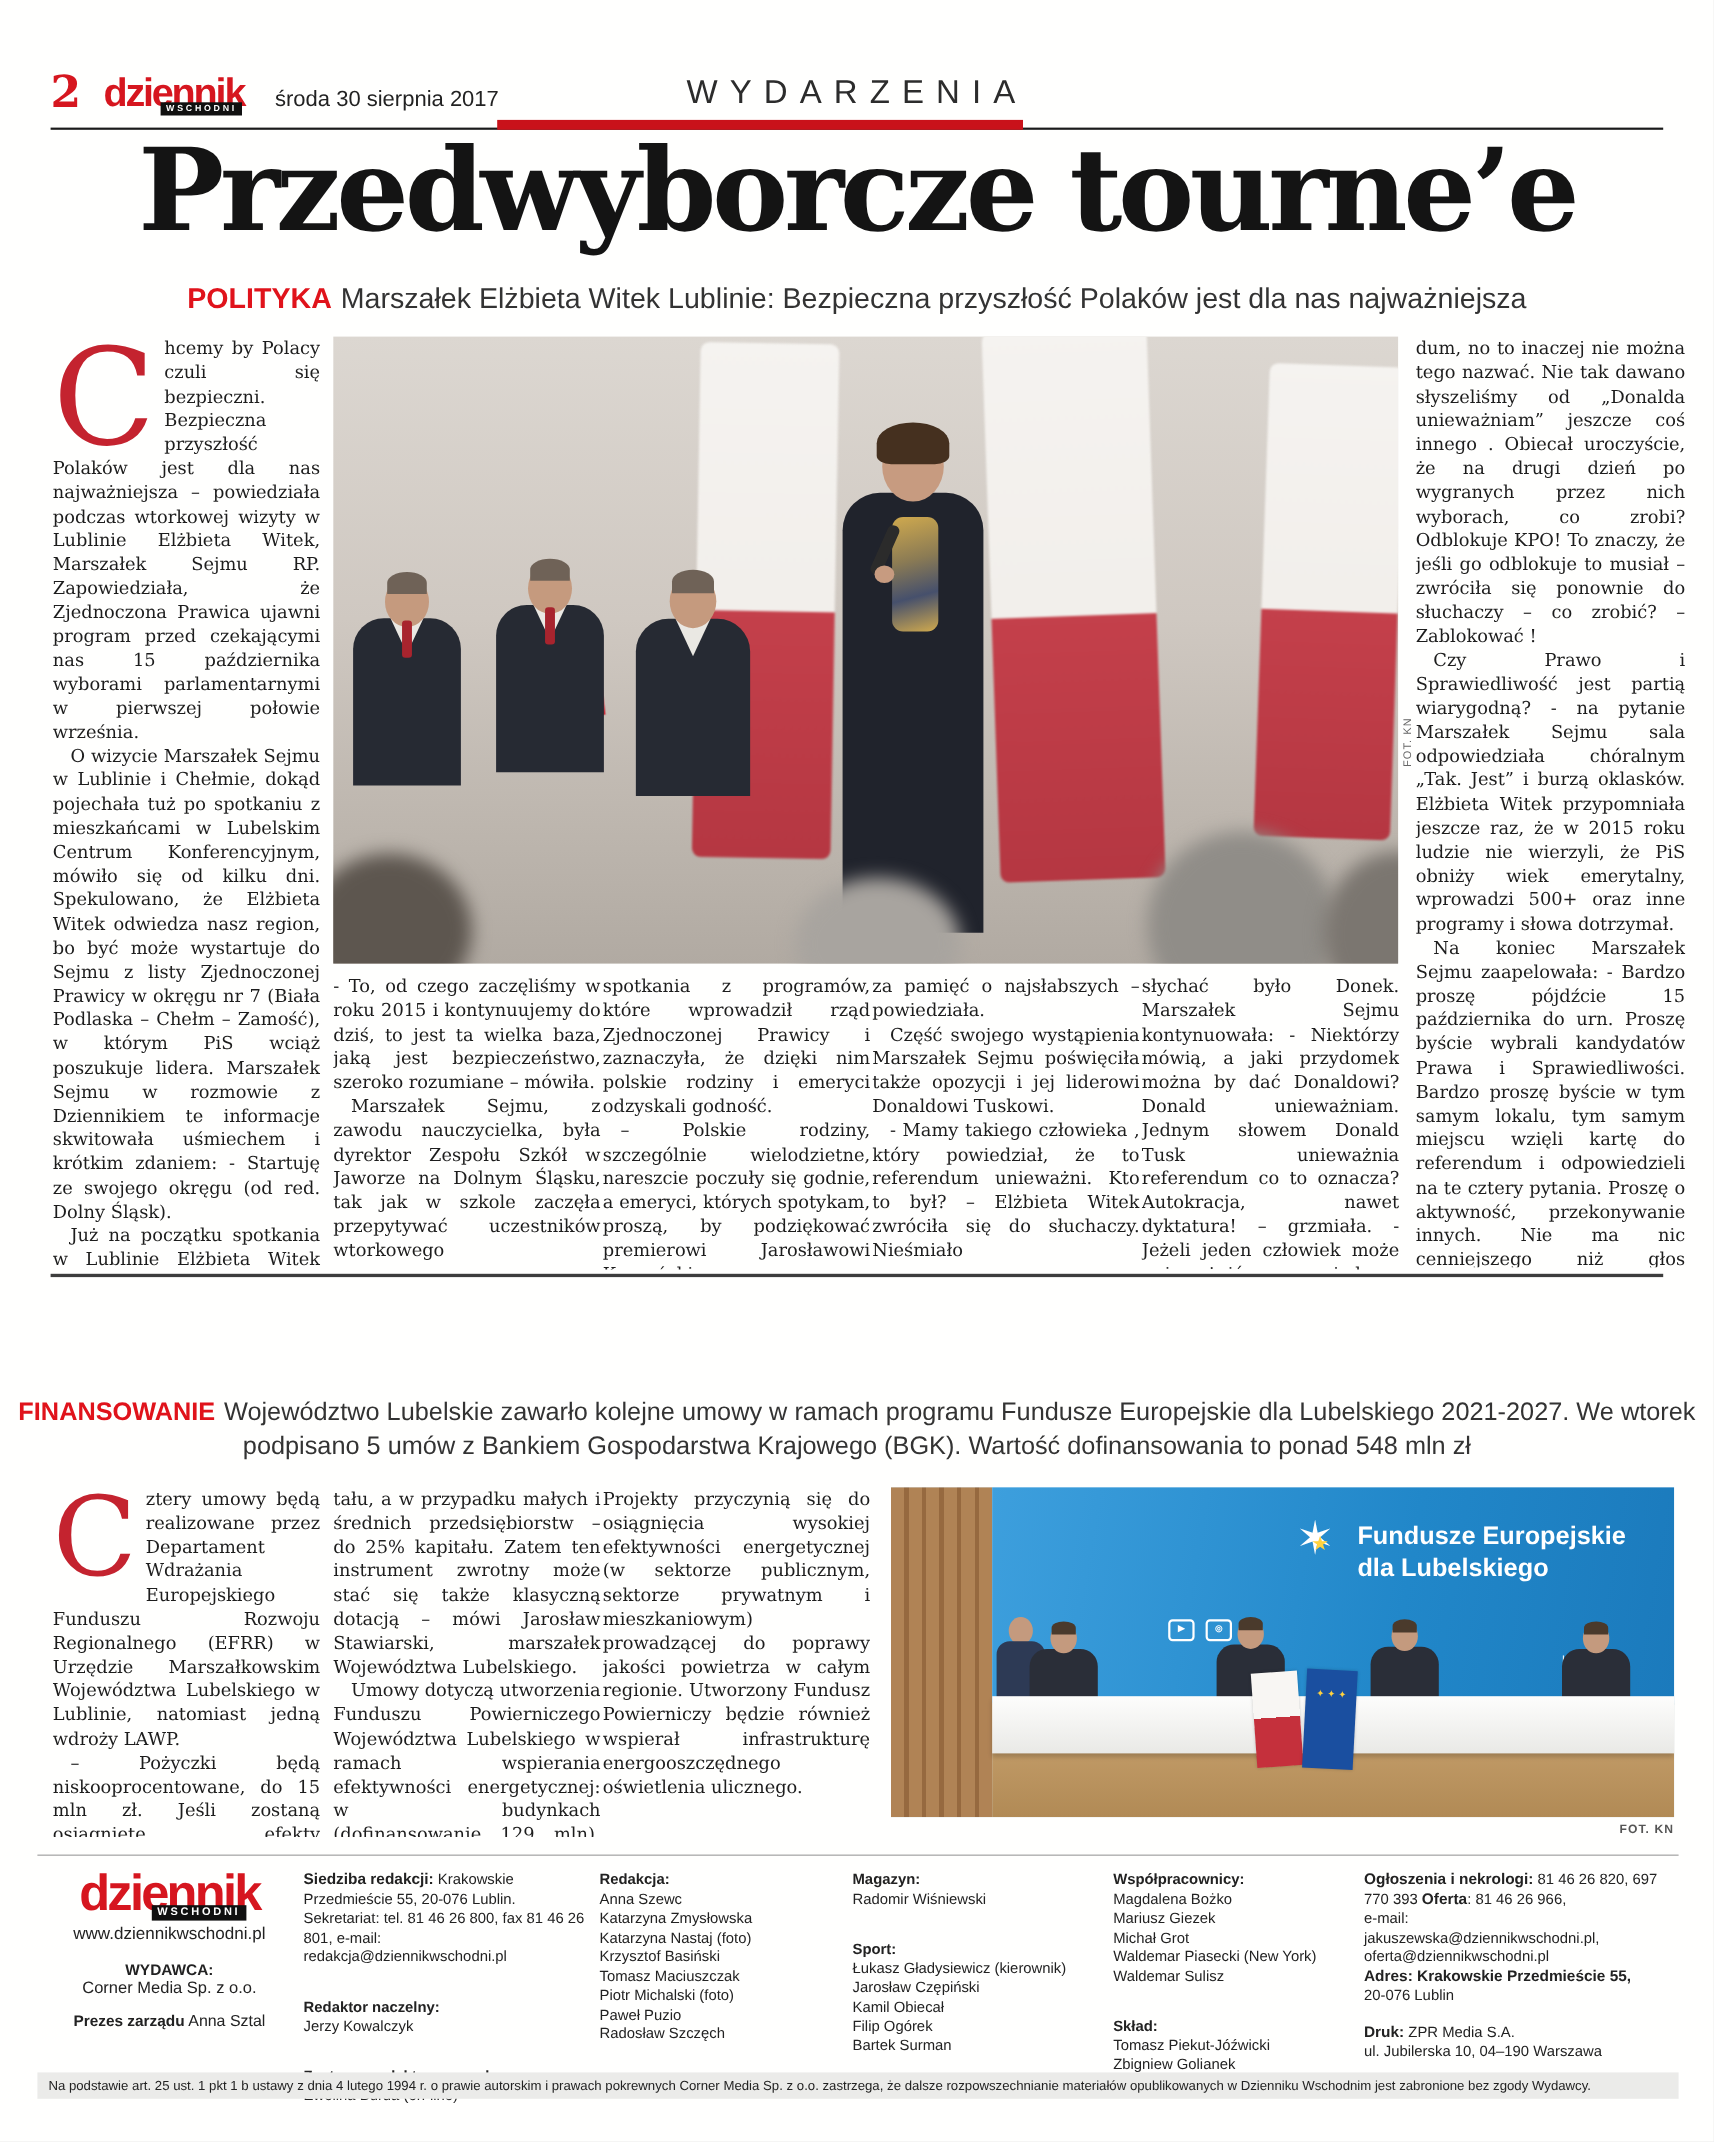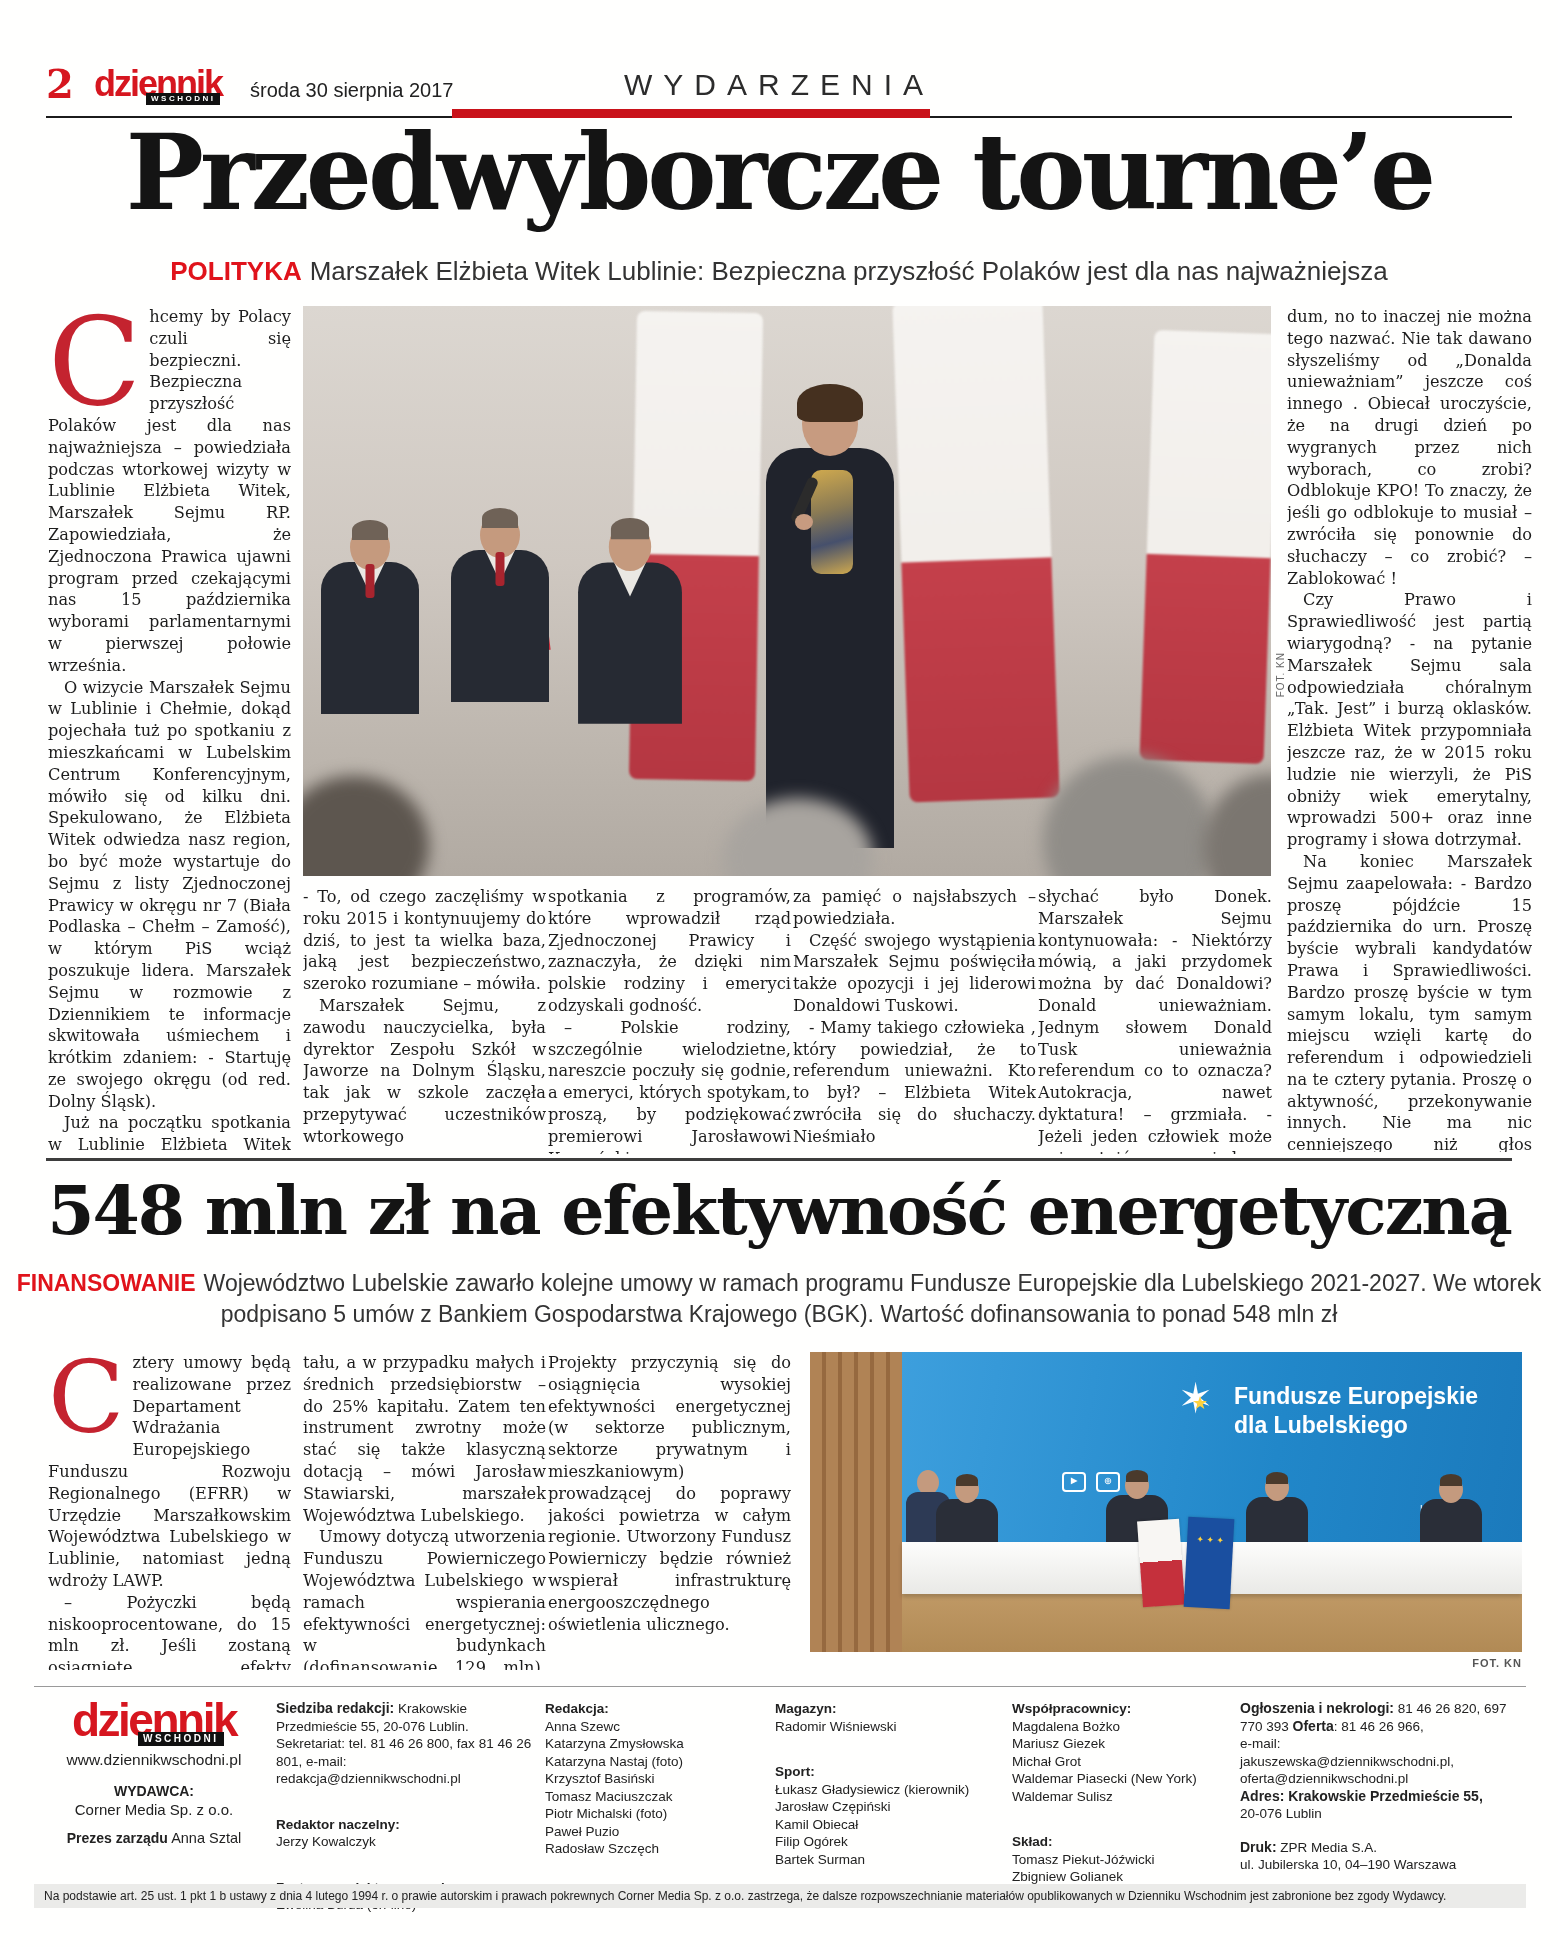--- a/index.html
+++ b/index.html
@@ -199,21 +199,20 @@
     <p>słychać było Donek. Marszałek Sejmu kontynuowała: - Niektórzy mówią, a jaki przydomek można by dać Donaldowi? Donald unieważniam. Jednym słowem Donald Tusk unieważnia referendum co to oznacza? Autokracja, nawet dyktatura! – grzmiała. - Jeżeli jeden człowiek może unieważnić jednym pociągnięciem referen-</p>
   </div>
   <div id="a1c6" class="col a1tall">
     <p>dum, no to inaczej nie można tego nazwać. Nie tak dawano słyszeliśmy od „Donalda unieważniam” jeszcze coś innego . Obiecał uroczyście, że na drugi dzień po wygranych przez nich wyborach, co zrobi? Odblokuje KPO! To znaczy, że jeśli go odblokuje to musiał – zwróciła się ponownie do słuchaczy – co zrobić? – Zablokować !</p>
     <p>Czy Prawo i Sprawiedliwość jest partią wiarygodną? - na pytanie Marszałek Sejmu sala odpowiedziała chóralnym „Tak. Jest” i burzą oklasków. Elżbieta Witek przypomniała jeszcze raz, że w 2015 roku ludzie nie wierzyli, że PiS obniży wiek emerytalny, wprowadzi 500+ oraz inne programy i słowa dotrzymał.</p>
     <p>Na koniec Marszałek Sejmu zaapelowała: - Bardzo proszę pójdźcie 15 października do urn. Proszę byście wybrali kandydatów Prawa i Sprawiedliwości. Bardzo proszę byście w tym samym lokalu, tym samym miejscu wzięli kartę do referendum i odpowiedzieli na te cztery pytania. Proszę o aktywność, przekonywanie innych. Nie ma nic cenniejszego niż głos obywateli, a pytamy w sprawach fundamentalnych – mówiła i jeszcze raz podkreśliła: - Dla nas ważna jest bezpieczna przyszłość Polaków.</p>
 
   </div>
 
   <div class="sep-rule"></div>
-  <div class="h2a">548 mln zł na efektywność energetyczną</div>
   <div id="sub2" class="kickline">
     <div><span class="kick">FINANSOWANIE</span><span>Województwo Lubelskie zawarło kolejne umowy w ramach programu Fundusze Europejskie dla Lubelskiego 2021-2027. We wtorek</span></div>
     <div>podpisano 5 umów z Bankiem Gospodarstwa Krajowego (BGK). Wartość dofinansowania to ponad 548 mln zł</div>
   </div>
 
   <div id="a2c1" class="col a2col">
     <p><span class="dc dc2">C</span><span>ztery umowy będą realizowane przez Departament Wdrażania Europejskiego Funduszu Rozwoju Regionalnego (EFRR) w Urzędzie Marszałkowskim Województwa Lubelskiego w Lublinie, natomiast jedną wdroży LAWP.</span></p>
     <p>– Pożyczki będą niskooprocentowane, do 15 mln zł. Jeśli zostaną osiągnięte efekty energetyczne na poziomie min. 30% oszczędności, będzie można występować o umorzenie do 45% kapi-</p>
   </div>
   <div id="a2c2" class="col a2col">

